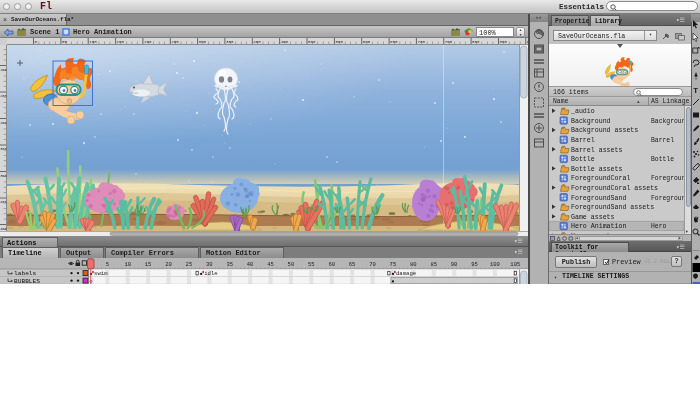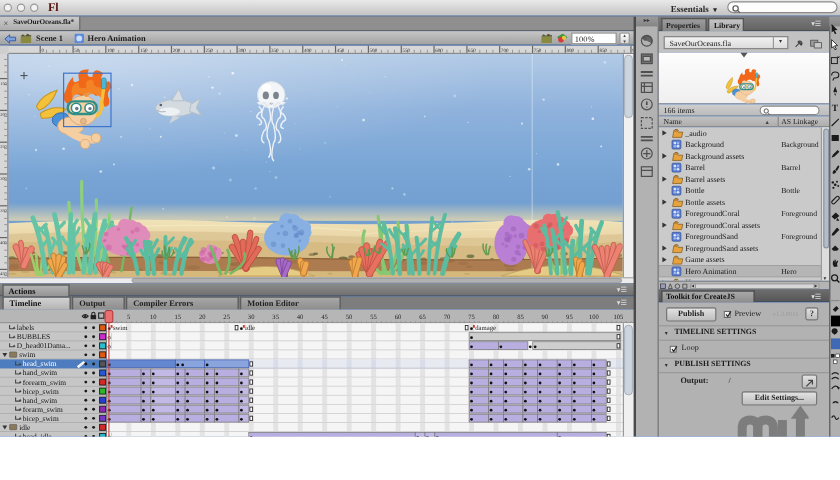--- a/index.html
+++ b/index.html
@@ -1,16 +1,16 @@
 <!DOCTYPE html>
 <html><head><meta charset="utf-8">
 <style>
 html,body{margin:0;padding:0;}
-#app{position:relative;width:700px;height:364px;overflow:hidden;
- font-family:Liberation Serif, serif;background:#3b82f6;font-size:7px;line-height:normal;}
+#app{position:relative;width:700px;height:284px;overflow:hidden;
+ font-family:Liberation Mono, monospace;background:#fef9c3;font-size:7px;line-height:normal;}
 .abs{position:absolute;}
 </style></head><body>
 <div id="app">
 <div class="abs" style="left:0;top:0;width:700px;height:14px;
 background:linear-gradient(#e9e9e9,#c3c3c3);border-bottom:1px solid #7e7e7e;box-sizing:border-box;">
  <div class="abs" style="left:3px;top:3px;width:7px;height:7px;border-radius:50%;background:#f2f2f2;border:1px solid #9a9a9a;box-sizing:border-box;"></div>
  <div class="abs" style="left:14px;top:3px;width:7px;height:7px;border-radius:50%;background:#f2f2f2;border:1px solid #9a9a9a;box-sizing:border-box;"></div>
  <div class="abs" style="left:25px;top:3px;width:7px;height:7px;border-radius:50%;background:#f2f2f2;border:1px solid #9a9a9a;box-sizing:border-box;"></div>
  <div class="abs" style="left:40px;top:1px;font-size:10px;font-weight:bold;color:#5b1212;">Fl</div>
  <div class="abs" style="left:559px;top:3px;font-size:7.5px;font-weight:bold;color:#2a2a2a;">Essentials&nbsp;&nbsp;<span style="font-size:6px;">▾</span></div>

